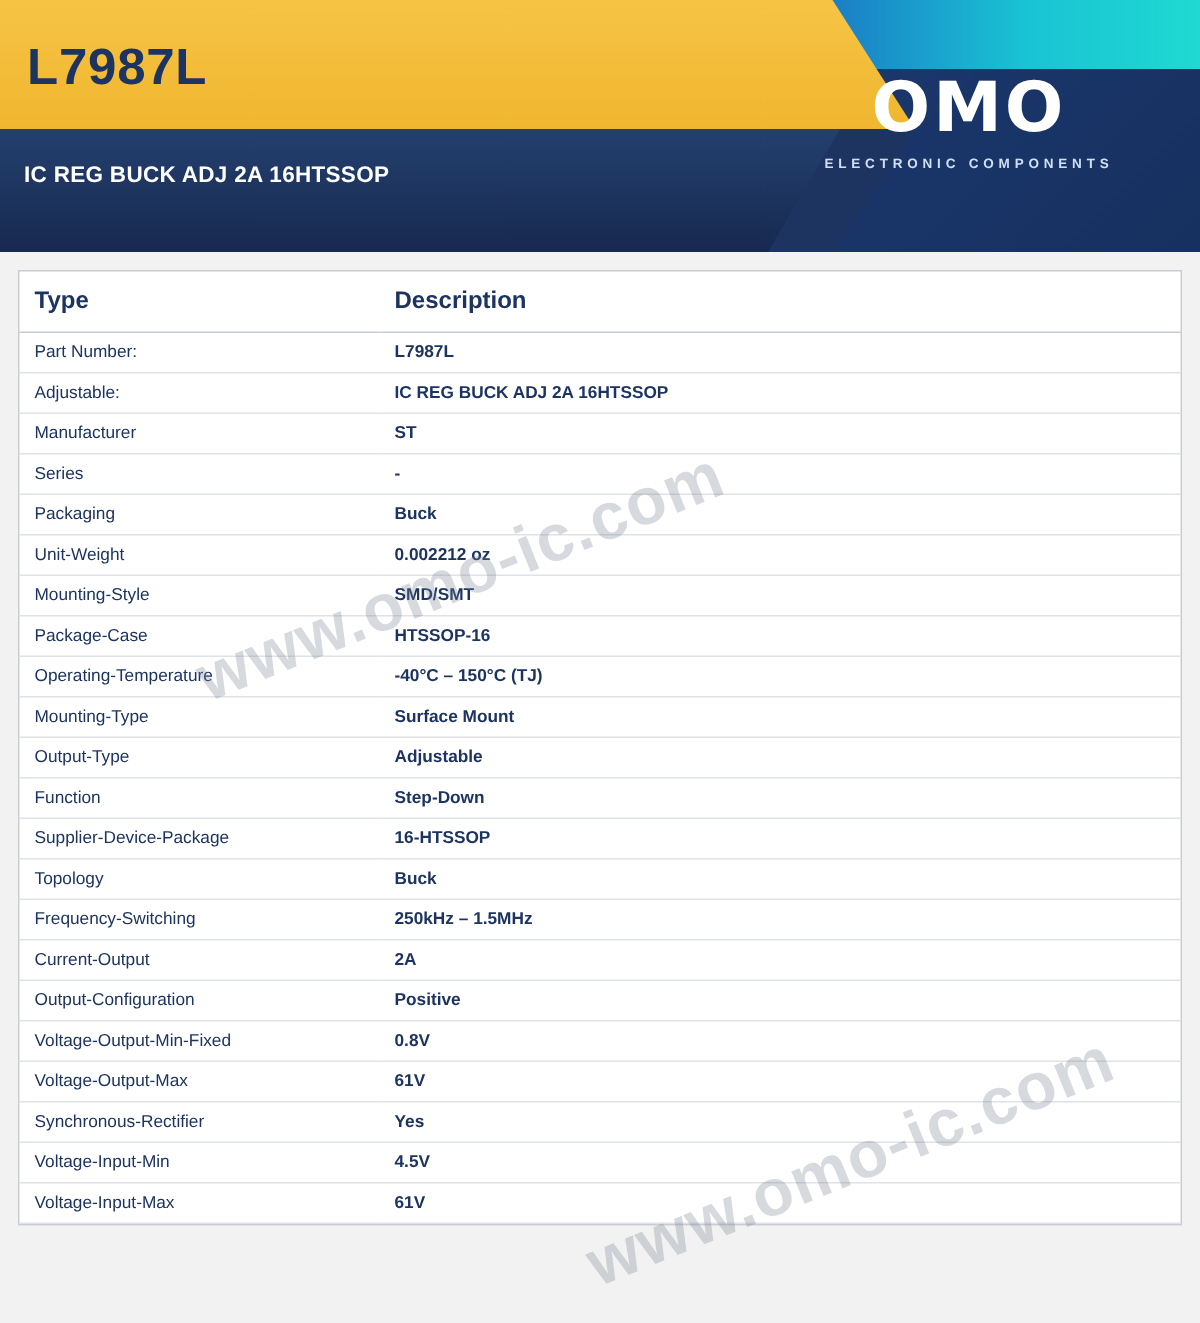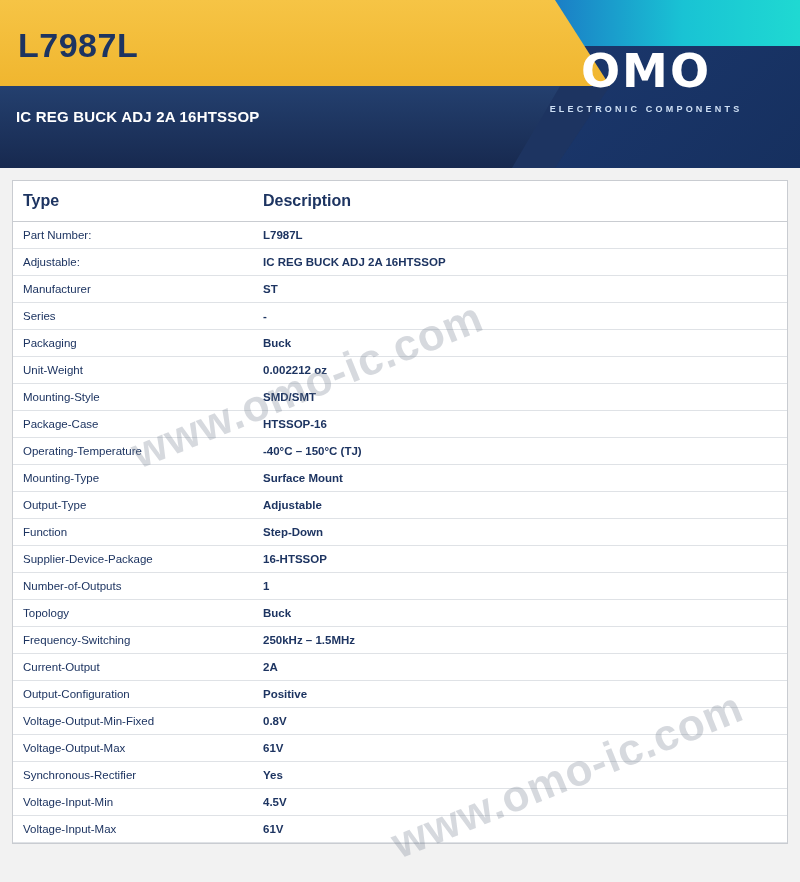--- a/index.html
+++ b/index.html
@@ -232,24 +232,20 @@
         </tr>
         <tr>
           <td class="key">Function</td>
           <td class="val">Step-Down</td>
         </tr>
         <tr>
           <td class="key">Supplier-Device-Package</td>
           <td class="val">16-HTSSOP</td>
         </tr>
         <tr>
-          <td class="key">Number-of-Outputs</td>
-          <td class="val">1</td>
-        </tr>
-        <tr>
           <td class="key">Topology</td>
           <td class="val">Buck</td>
         </tr>
         <tr>
           <td class="key">Frequency-Switching</td>
           <td class="val">250kHz – 1.5MHz</td>
         </tr>
         <tr>
           <td class="key">Current-Output</td>
           <td class="val">2A</td>

